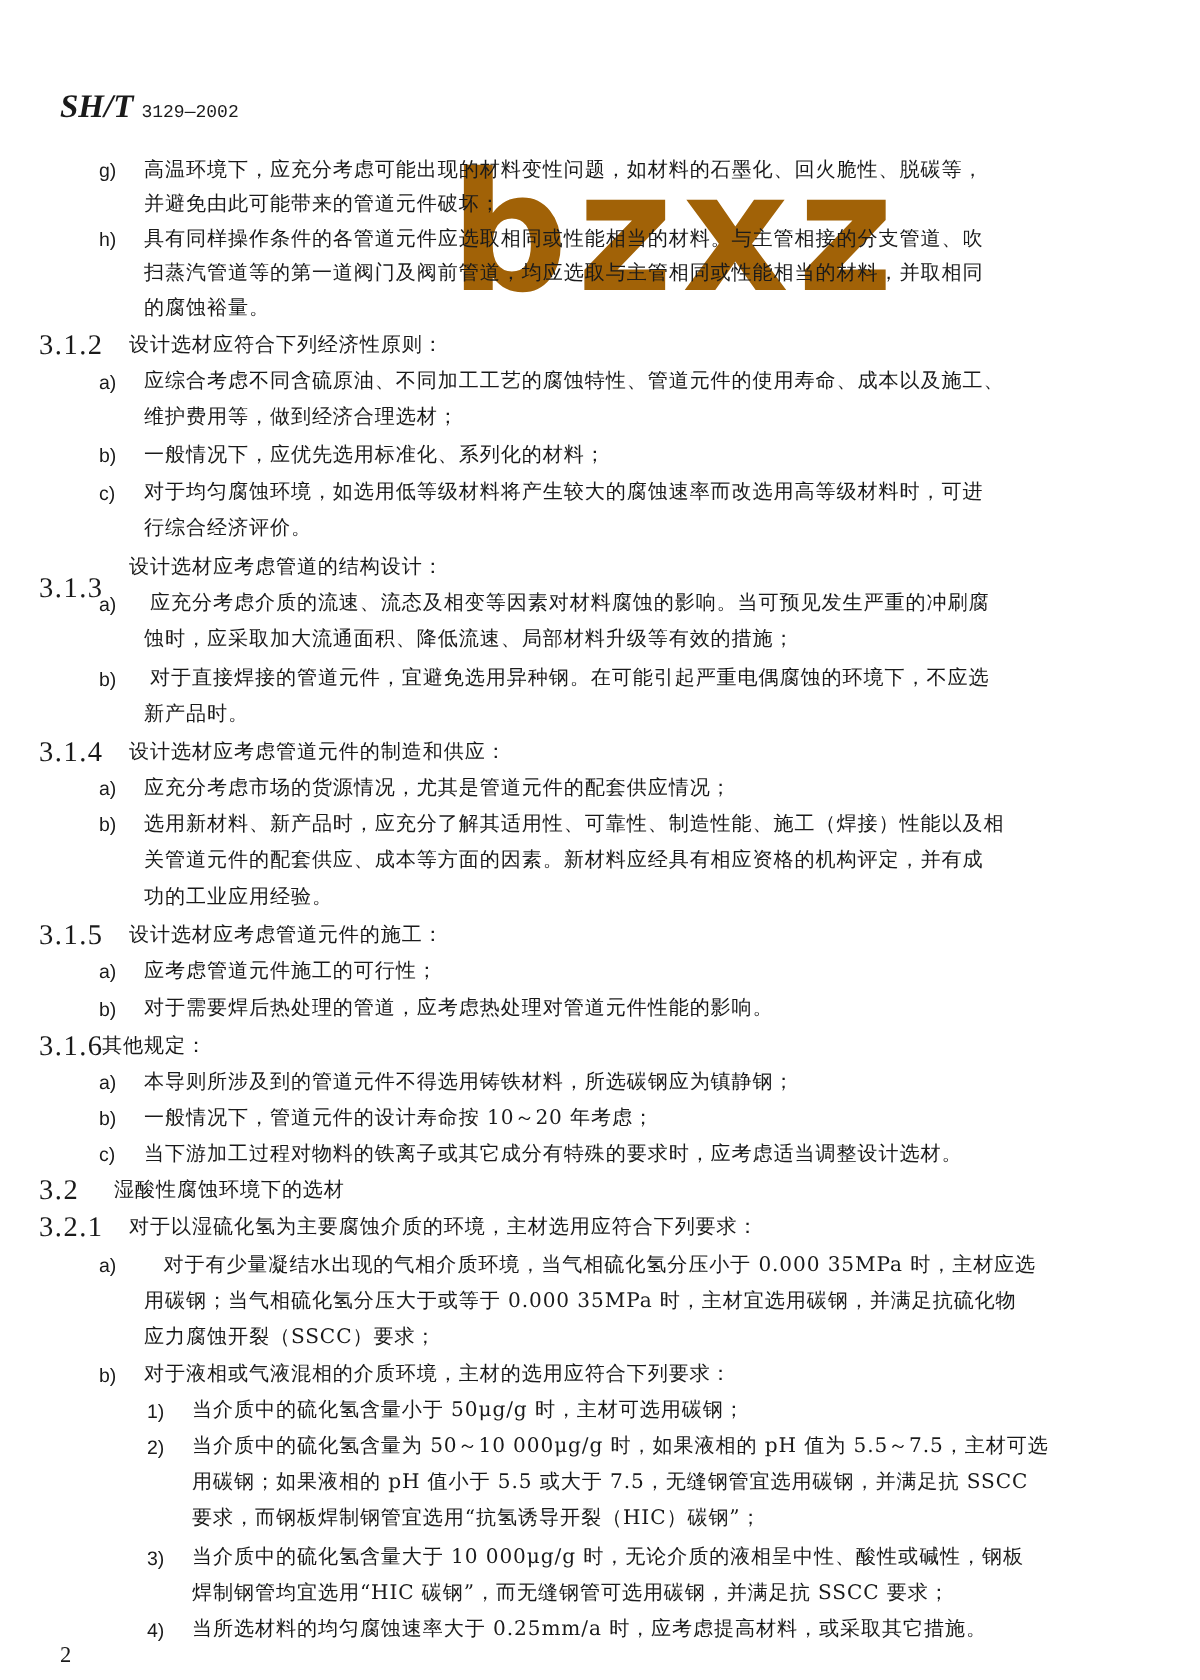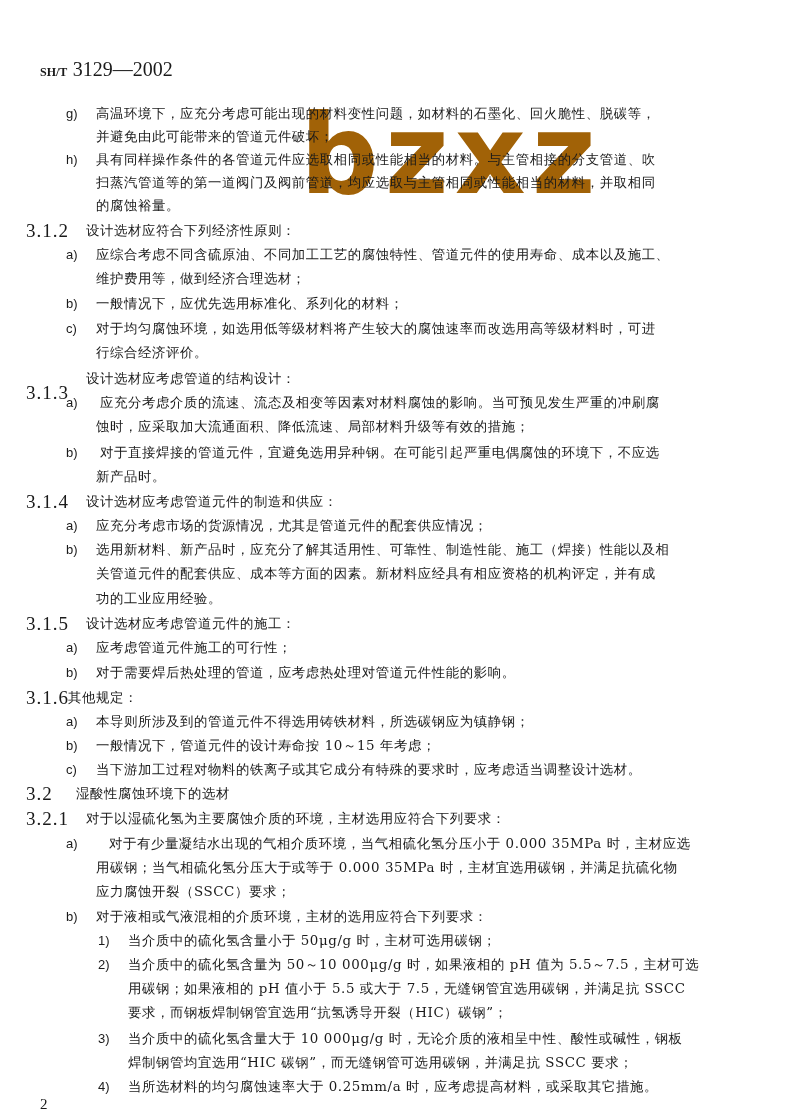--- a/index.html
+++ b/index.html
@@ -9,22 +9,22 @@
   }
   .page { position: absolute; left: 0; top: 0; width: 800px; height: 1120px; }
   .watermark {
     position: absolute; left: 300px; top: 100px; font-family: "DejaVu Sans", sans-serif;
     font-weight: bold; font-size: 110px; color: #a16207; letter-spacing: 6px; z-index: 0;
     line-height: 1;
   }
   .header {
     position: absolute; left: 40px; top: 58px; font-size: 17px; z-index: 1;
   }
-  .header .code { font-family: "Liberation Serif", serif; font-weight: bold; font-size: 12px; text-align: right; }
-  .header .num { font-family: Liberation Serif, serif; font-size: 20px; }
+  .header .code { font-family: "Liberation Serif", serif; font-weight: bold; font-style: italic; font-size: 22px; text-align: right; }
+  .header .num { font-family: Liberation Mono, monospace; font-size: 12px; }
   .line {
     position: absolute; font-size: 13.4px; line-height: 20px; white-space: nowrap; z-index: 1;
     letter-spacing: 0.6px;
   }
   .lbl { position: absolute; font-family: "Liberation Sans", sans-serif; font-size: 13px; line-height: 20px; z-index: 1; }
   .sec-lbl { position: absolute; left: 26px; font-family: Liberation Serif, serif; font-size: 19px; line-height: 20px; letter-spacing: 1px; z-index: 1; }
   .pagenum { position: absolute; left: 40px; top: 1096px; font-size: 15px; font-family: "Liberation Serif", serif; }
 </style>
 </head>
 <body>
@@ -80,21 +80,21 @@
   <span class="lbl" style="left:66px; top:638px;">a)</span>
   <span class="line" style="left:96px; top:638px;">应考虑管道元件施工的可行性；</span>
   <span class="lbl" style="left:66px; top:663px;">b)</span>
   <span class="line" style="left:96px; top:663px;">对于需要焊后热处理的管道，应考虑热处理对管道元件性能的影响。</span>
 
   <span class="sec-lbl" style="top:688px;">3.1.6</span>
   <span class="line" style="left:68px; top:688px;">其他规定：</span>
   <span class="lbl" style="left:66px; top:712px;">a)</span>
   <span class="line" style="left:96px; top:712px;">本导则所涉及到的管道元件不得选用铸铁材料，所选碳钢应为镇静钢；</span>
   <span class="lbl" style="left:66px; top:736px;">b)</span>
-  <span class="line" style="left:96px; top:736px;">一般情况下，管道元件的设计寿命按 10～15 年考虑；</span>
+  <span class="line" style="left:96px; top:736px;">一般情况下，管道元件的设计寿命按 10～20 年考虑；</span>
   <span class="lbl" style="left:66px; top:760px;">c)</span>
   <span class="line" style="left:96px; top:760px;">当下游加工过程对物料的铁离子或其它成分有特殊的要求时，应考虑适当调整设计选材。</span>
 
   <span class="sec-lbl" style="top:784px;">3.2</span>
   <span class="line" style="left:76px; top:784px;">湿酸性腐蚀环境下的选材</span>
 
   <span class="sec-lbl" style="top:809px;">3.2.1</span>
   <span class="line" style="left:86px; top:809px;">对于以湿硫化氢为主要腐蚀介质的环境，主材选用应符合下列要求：</span>
   <span class="lbl" style="left:66px; top:834px;">a)</span>
   <span class="line" style="left:96px; top:834px;margin-left:13px;">对于有少量凝结水出现的气相介质环境，当气相硫化氢分压小于 0.000 35MPa 时，主材应选</span>

